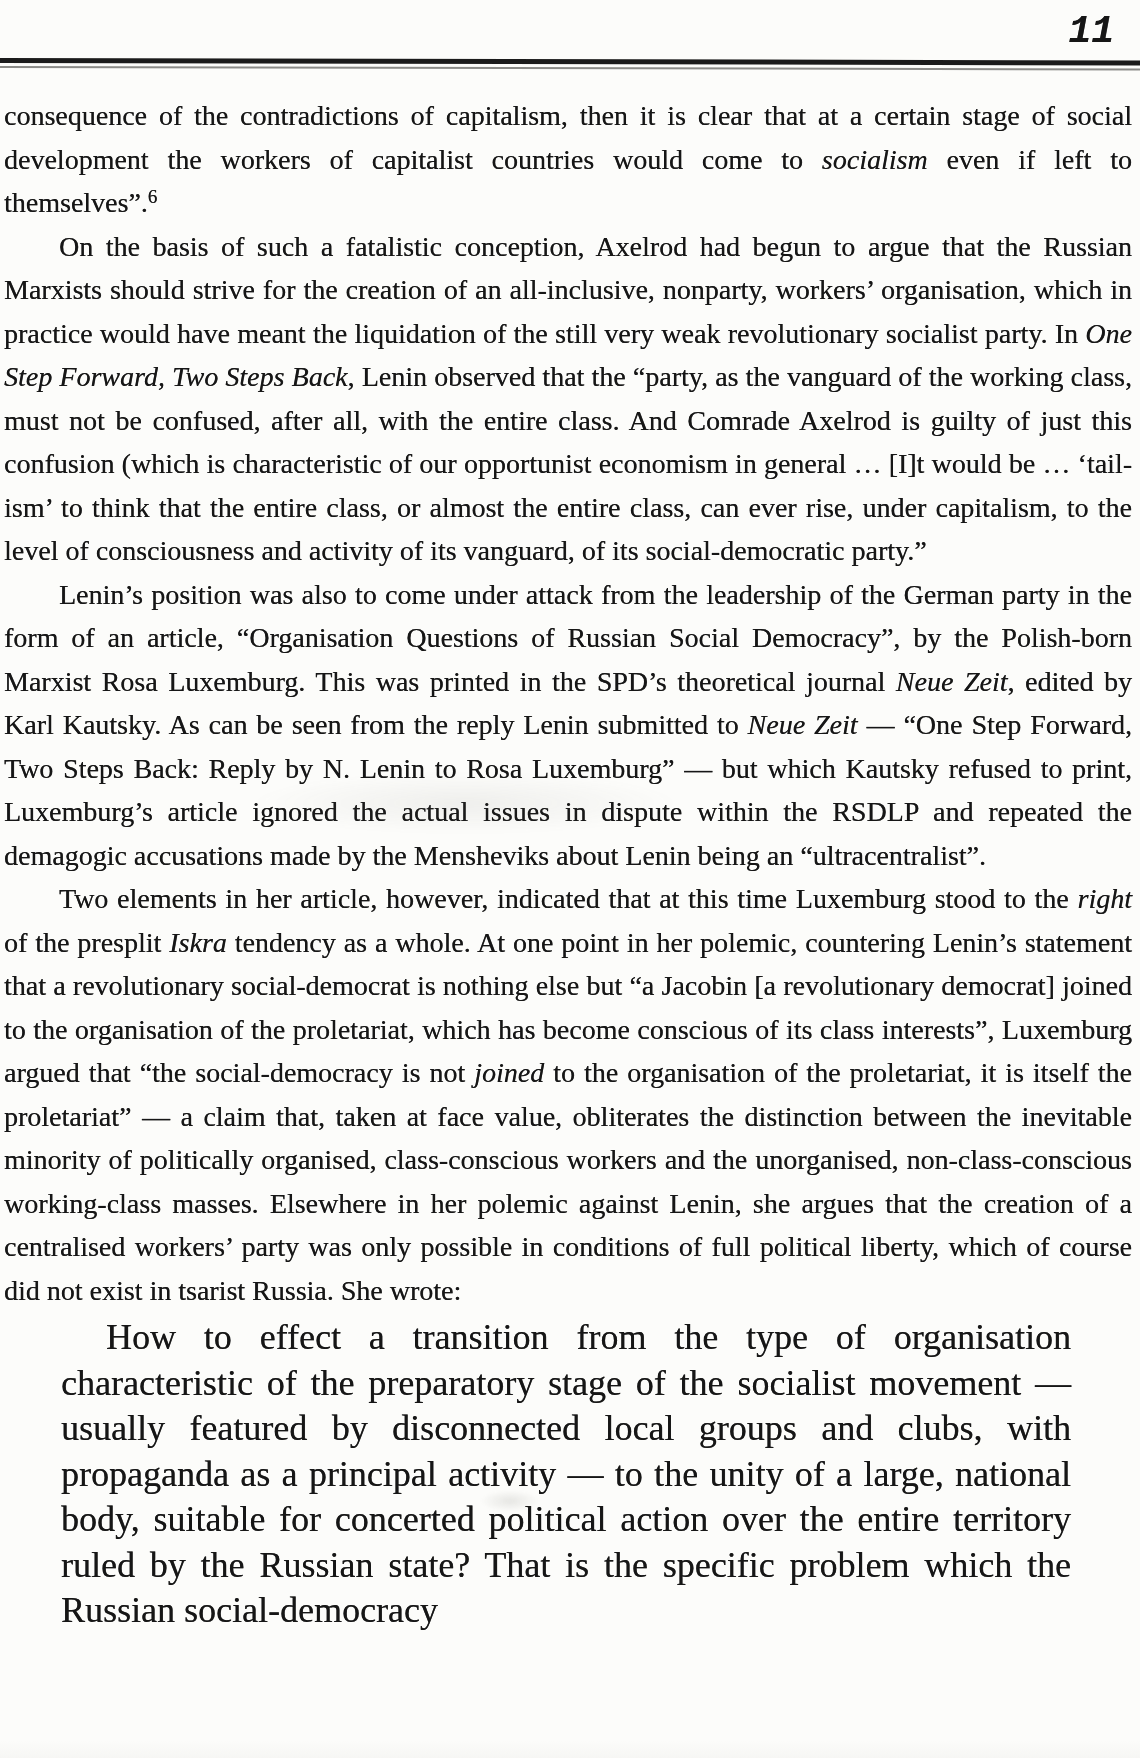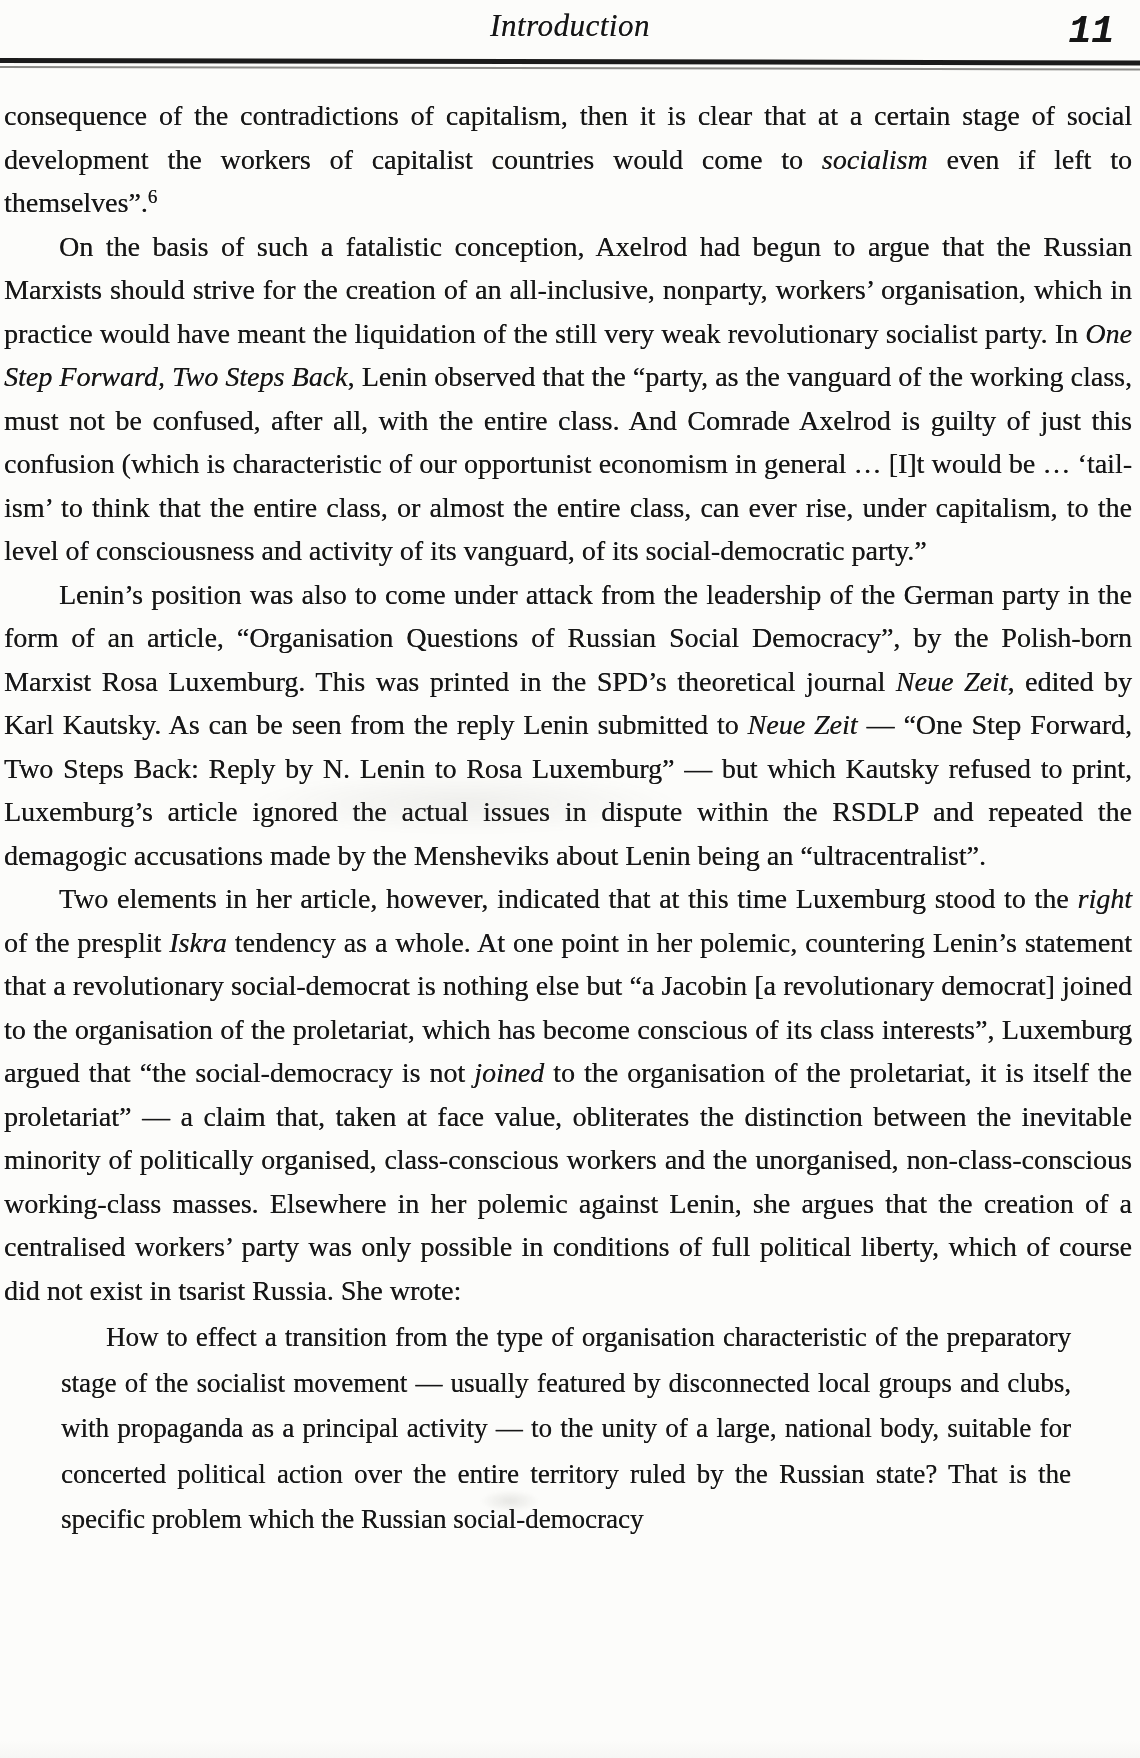--- a/index.html
+++ b/index.html
@@ -37,21 +37,21 @@
     line-height:43.5px;
     text-align:justify;
     text-shadow:0.2px 0.2px 0.55px rgba(20,20,20,0.78);
   }
   .text p{margin:0;text-indent:55px;}
   .text p.noindent{text-indent:0;}
   .it{font-style:italic;}
   sup.fn{font-size:19px;line-height:0;vertical-align:9px;}
   blockquote{
     margin:3px 61px 0 57px;
-    font-size:27px;
+    font-size:36px;
     line-height:45.5px;
     text-indent:45px;
     text-align:justify;
   }
   
   .smudge{position:absolute;pointer-events:none;}
   .sm1{left:250px;top:772px;width:430px;height:62px;
        background:radial-gradient(ellipse at center,rgba(110,110,105,0.09),rgba(110,110,105,0) 70%);
        filter:blur(2px);}
   .sm2{left:480px;top:1490px;width:60px;height:22px;
@@ -59,21 +59,20 @@
        filter:blur(1px);}
   .sm3{left:0px;top:1740px;width:1140px;height:18px;
        background:linear-gradient(to bottom,rgba(140,140,135,0) ,rgba(140,140,135,0.05));}
 </style>
 </head>
 <body>
 
 <div class="page">
 
   <div class="header">
-    <div class="title">Introduction</div>
     <div class="pagenum">11</div>
   </div>
 
   <div class="rule">
     <div class="thick"></div>
     <div class="thin"></div>
   </div>
 
   <div class="text">
 

